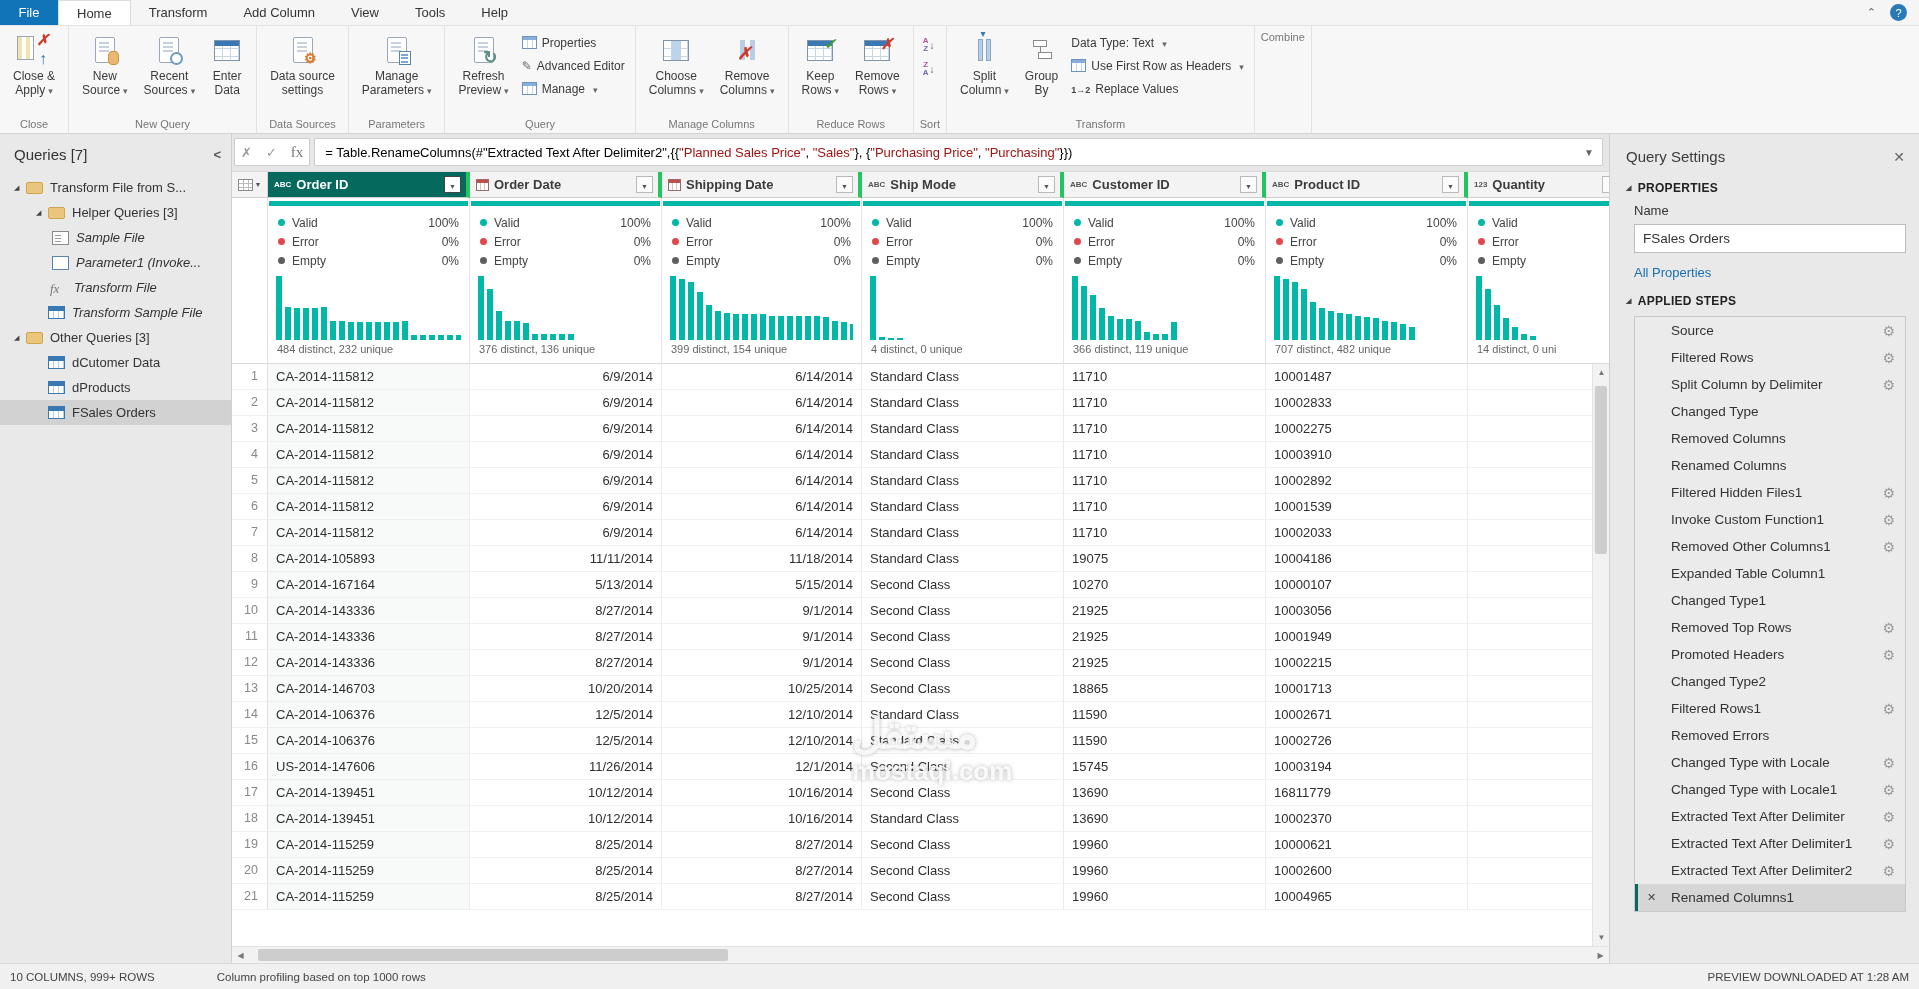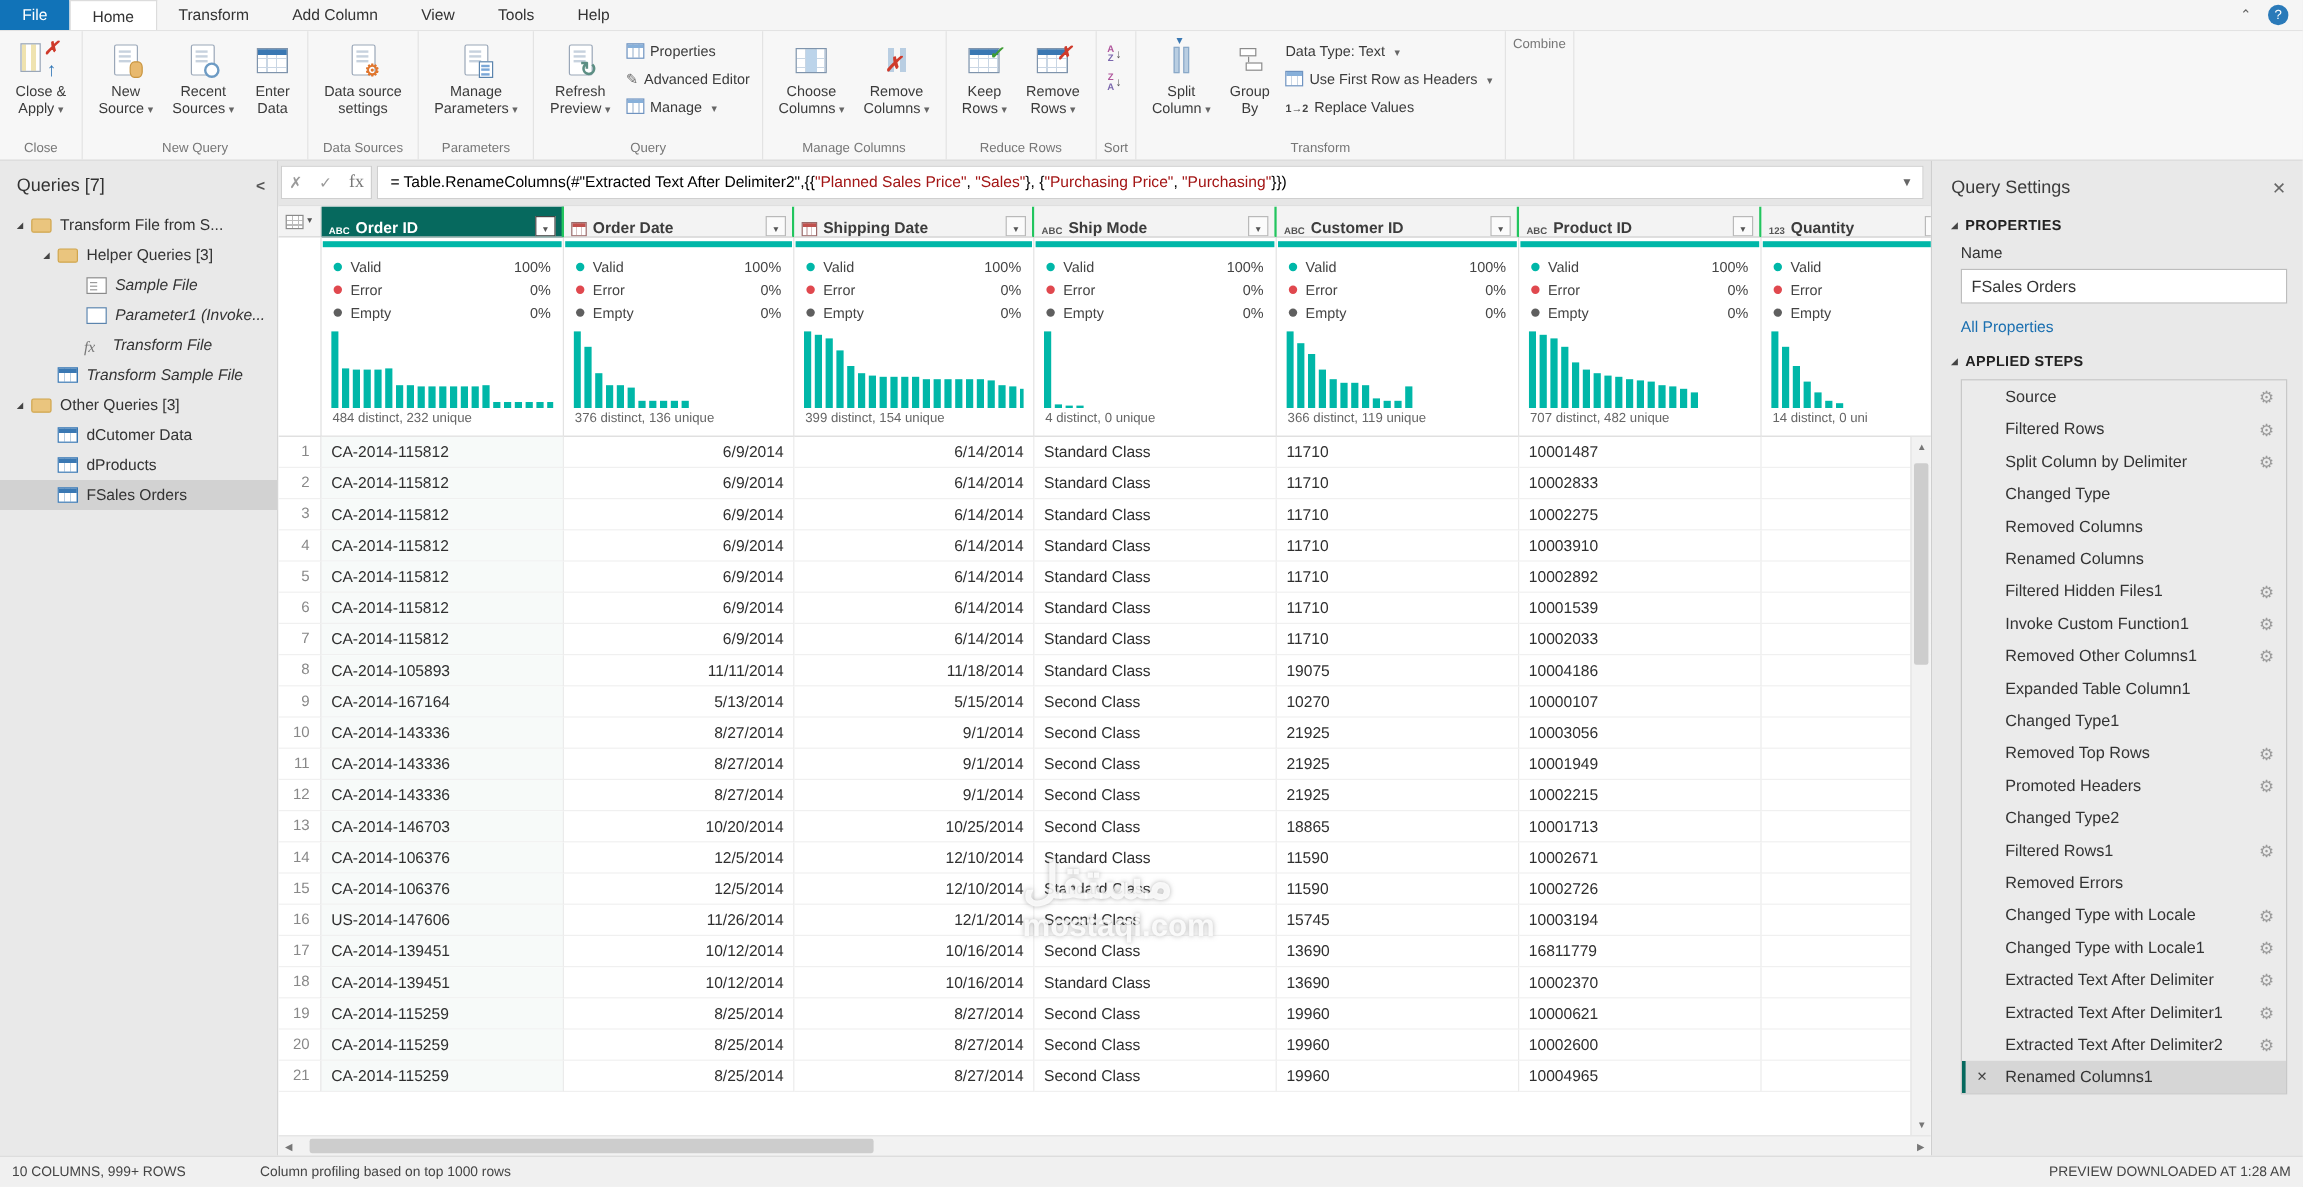--- a/index.html
+++ b/index.html
@@ -73,21 +73,21 @@
   .sarr{color:#555;font-size:10px;margin-left:1px}
 
   
   .main{position:absolute;left:0;top:134px;width:100%;height:829px;display:flex}
   .sidebar{width:232px;background:#e9e9e9;border-right:1px solid #d0d0d0;overflow:hidden}
   .sb-head{display:flex;align-items:center;padding:12px 10px 8px 14px}
   .sb-title{font-size:15px;color:#333}
   .sb-collapse{margin-left:auto;color:#555;font-size:13px;font-weight:bold;cursor:pointer}
   .tree{padding-top:4px}
   .titem{display:flex;align-items:center;height:25px;font-size:13px;color:#333;cursor:pointer;white-space:nowrap;overflow:hidden}
-  .titem.lvl0{padding-left:14px}.titem.lvl1{padding-left:36px}.titem.lvl2{padding-left:58px}
+  .titem.lvl0{padding-left:14px}.titem.lvl1{padding-left:36px}.titem.lvl2{padding-left:38px}
   .titem.sel{background:#d2d2d2}
   .titem.ital .tlabel{font-style:italic}
   .expander{width:12px;font-size:7px;color:#444;visibility:hidden;flex:0 0 12px}
   .titem.exp .expander{visibility:visible}
   .tico{width:17px;height:14px;margin-right:7px;flex:0 0 17px;position:relative}
   .folder-icon{background:#eac57e;border:1px solid #d0a54c;border-radius:2px;height:12px;margin-top:1px}
   .table-icon{border:1px solid #3a78b3;background:linear-gradient(#3a78b3 0 4px,rgba(0,0,0,0) 4px),
       repeating-linear-gradient(90deg,rgba(0,0,0,0) 0 4px,#b9cee2 4px 5px),#fff;height:13px}
   .doc-icon{width:12px;height:14px;border:1px solid #8a8a8a;background:#fff;margin-left:2px;position:relative}
   .doc-icon::before{content:"";position:absolute;left:2px;top:3px;width:6px;height:1px;background:#9a9a9a;box-shadow:0 3px 0 #9a9a9a,0 6px 0 #9a9a9a}
@@ -104,21 +104,21 @@
   .fcode{font-family:"DejaVu Sans Mono",monospace;font-size:13px;white-space:pre;color:#000}
   .fcode .str{color:#a31515}
   .fexp{position:absolute;right:8px;color:#666;font-size:10px;cursor:pointer}
 
   .tablewrap{flex:1;background:#fff;position:relative;overflow:hidden;border-top:1px solid #d9d9d9}
   .hdr,.qwrap{display:flex}
   aside.corner{width:36px;flex:0 0 36px;background:#f3f3f3;border-right:1px solid #d6d6d6;border-bottom:1px solid #cfcfcf;display:flex;align-items:center;justify-content:center;gap:2px;height:26px;cursor:pointer}
   aside.cornerq{width:36px;flex:0 0 36px;border-right:1px solid #e0e0e0;border-bottom:1px solid #d9d9d9;background:#fff}
   .cornergrid{width:15px;height:12px;border:1px solid #8a8a8a;background:repeating-linear-gradient(90deg,rgba(0,0,0,0) 0 4px,#bbb 4px 5px),repeating-linear-gradient(rgba(0,0,0,0) 0 3px,#bbb 3px 4px),#fff}
   .cornercaret{font-size:7px;color:#555}
-  .hcell{height:26px;background:#f3f3f3;border-right:2px solid #22c55e;border-bottom:1px solid #cfcfcf;display:flex;align-items:flex-end;font-size:13px;font-weight:bold;color:#3c3c3c;cursor:pointer;overflow:hidden;flex:0 0 auto}
+  .hcell{height:26px;background:#f3f3f3;border-right:4px solid #22c55e;border-bottom:1px solid #cfcfcf;display:flex;align-items:center;font-size:13px;font-weight:bold;color:#3c3c3c;cursor:pointer;overflow:hidden;flex:0 0 auto}
   .hcell.sel{background:#06695e;color:#fff}
   .hname{flex:1;overflow:hidden;white-space:nowrap}
   .type-icon{margin:0 5px 0 6px;display:flex;align-items:center;justify-content:center;flex:0 0 auto}
   .t-abc::before{content:"ABC";font-size:8px;font-weight:bold;color:#555;letter-spacing:0}
   .hcell.sel .t-abc::before{color:#fff}
   .t-num::before{content:"123";font-size:8px;font-weight:bold;color:#555}
   .t-date{width:13px;height:12px;border:1px solid #9a6a6a;background:linear-gradient(#c0504d 0 3px,rgba(0,0,0,0) 3px),repeating-linear-gradient(90deg,rgba(0,0,0,0) 0 3px,#d8c2c2 3px 4px),#fff}
   .filter-btn{width:17px;height:17px;border:1px solid #b9b9b9;background:#fbfbfb;margin:0 5px 0 4px;display:flex;align-items:center;justify-content:center;cursor:pointer;flex:0 0 17px}
   .hcell.sel .filter-btn{border-color:#444;background:#fff}
   .fcaret::before{content:"▼";font-size:7px;color:#555}

